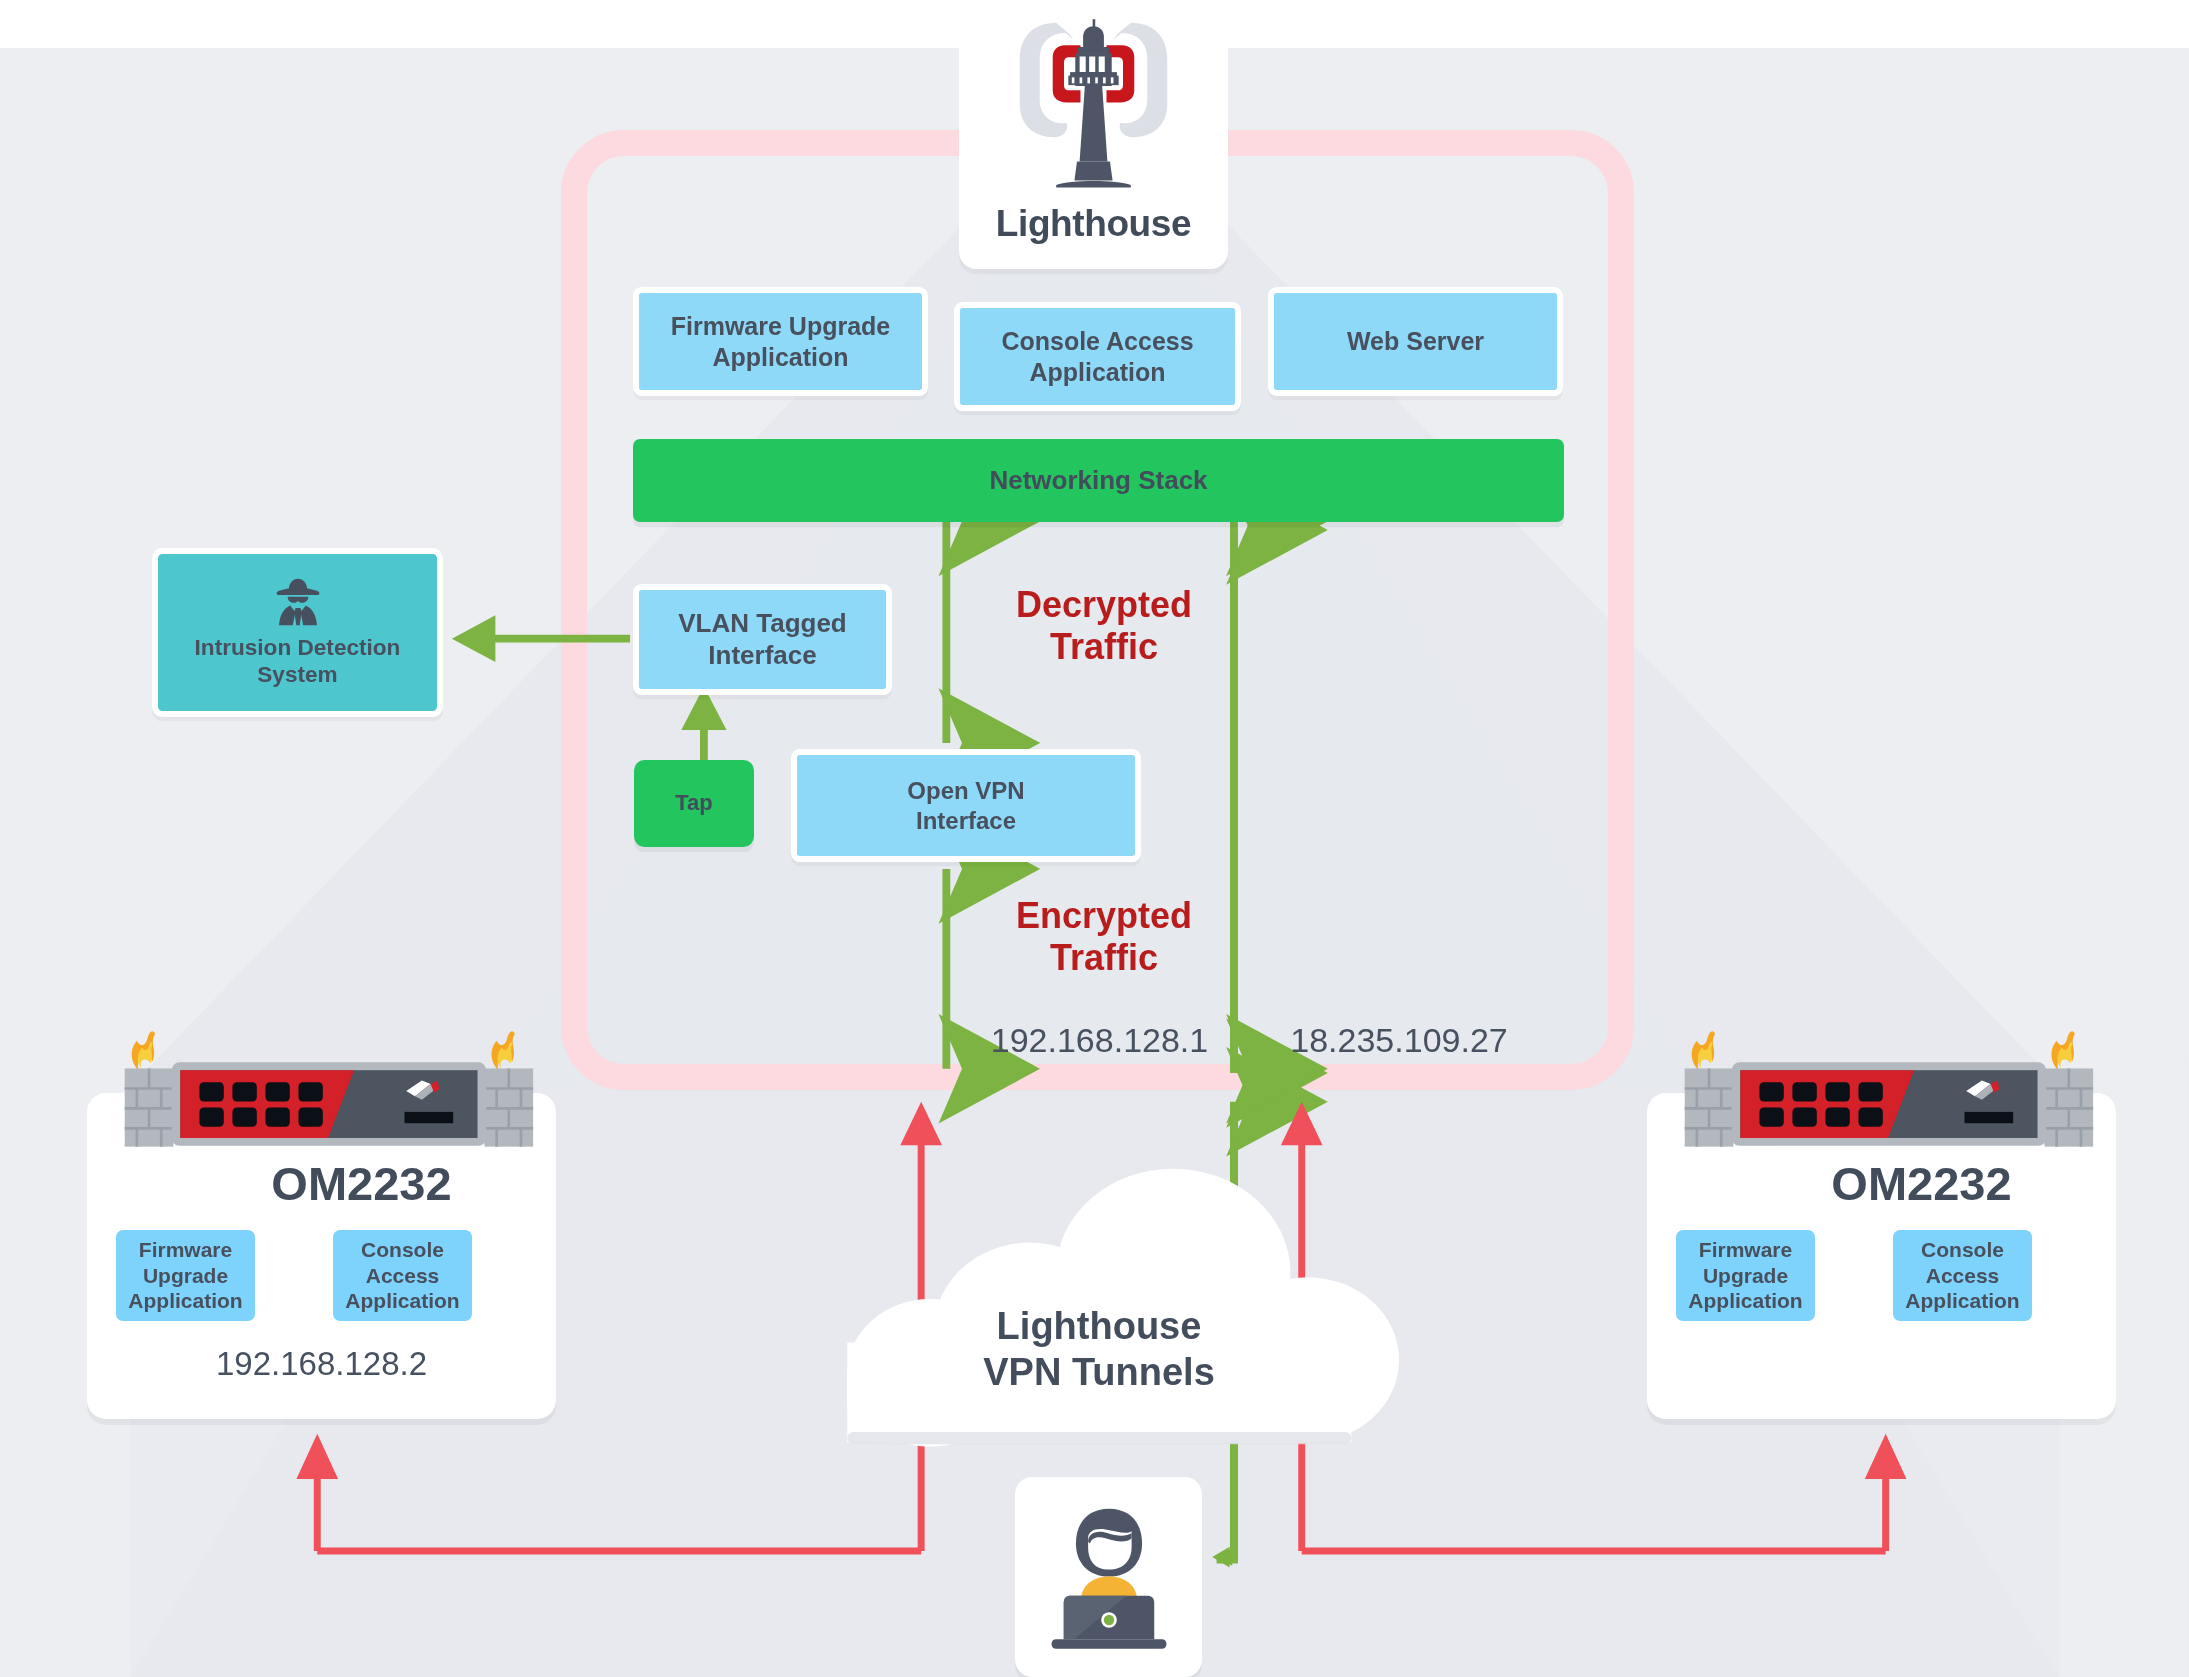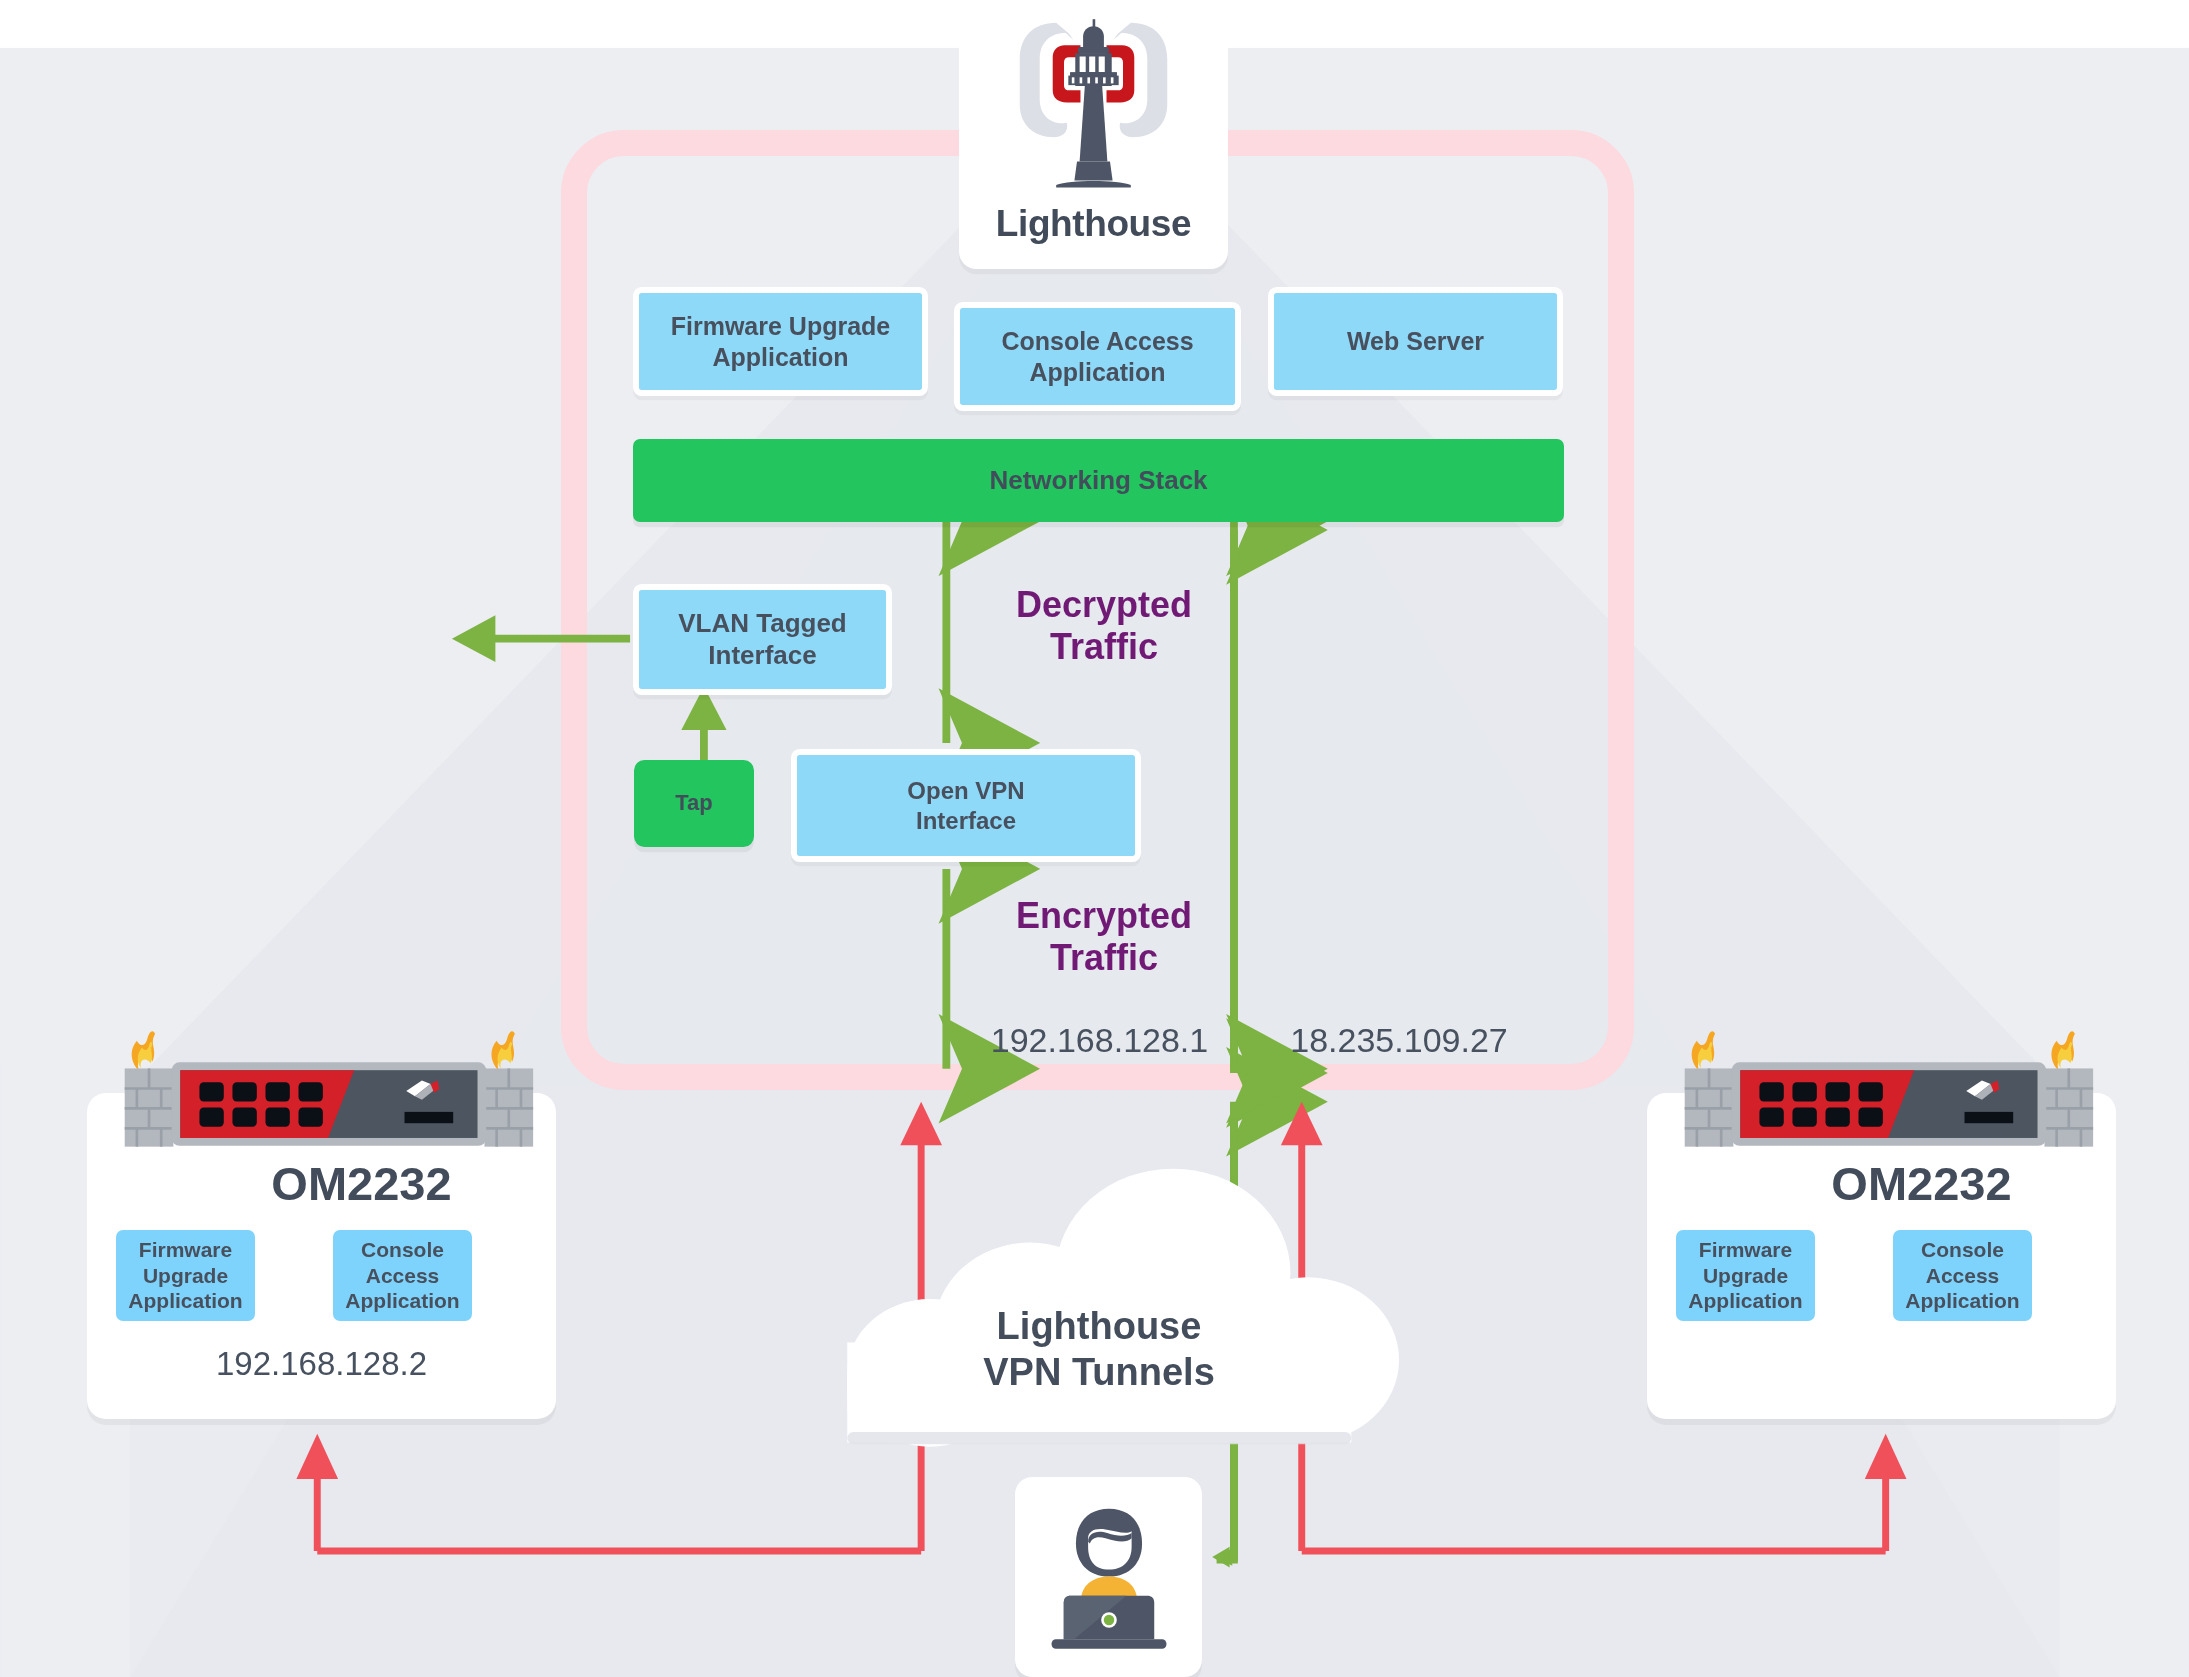--- a/index.html
+++ b/index.html
@@ -38,21 +38,21 @@
         color:#434c5b;font-weight:bold;line-height:1.22;
         box-shadow:0 5.2px 0 0 rgba(0,0,0,0.05);}
   .tealbox{position:absolute;background:#4ec6ce;border-radius:10.4px;
         border:6px solid #ffffff;box-sizing:border-box;
         display:flex;flex-direction:column;align-items:center;justify-content:center;
         text-align:center;color:#46505f;font-weight:bold;line-height:1.2;
         box-shadow:0 4.3px 0 0 rgba(0,0,0,0.035);}
 
   
   .big-label{position:absolute;text-align:center;font-size:36px;font-weight:bold;
-        color:#701a75;line-height:1.18;}
+        color:#b91c1c;line-height:1.18;}
   .ip-label{position:absolute;text-align:center;font-size:34px;color:#47515f;
         font-weight:normal;white-space:nowrap;}
 
   
   .dev-card{position:absolute;background:#fff;border-radius:19px;
         box-shadow:0 6px 0 0 rgba(0,0,0,0.045);}
   .dev-title{position:absolute;left:0;right:0;text-align:center;
         font-size:47px;font-weight:bold;color:#424c5b;padding-left:40px;}
   .dev-ip{position:absolute;left:0;right:0;text-align:center;
         font-size:33px;color:#47515f;}
@@ -211,20 +211,34 @@
     <span class="wrap">Console Access<br>Application</span>
   </div>
   <div class="bluebox" style="left:1268px;top:287px;width:295px;height:109px;font-size:25px;">
     <span class="wrap">Web Server</span>
   </div>
 
   <div class="whitebox" style="left:633px;top:439px;width:931px;height:83px;font-size:26px;border-radius:7px;">
     <span>Networking Stack</span>
   </div>
 
+  <div class="tealbox" style="left:152px;top:548px;width:291px;height:169px;font-size:22.6px;">
+    <svg width="52" height="50" viewBox="0 0 60 58" style="margin-bottom:7px;">
+      <g fill="#46505f">
+        <path d="M 30,2 C 24,2 20,7 19.5,13 L 8,16 C 5,17 4,20 7,21 L 53,21
+                 C 56,20 55,17 52,16 L 40.5,13 C 40,7 36,2 30,2 Z"></path>
+        <path d="M 18,23 L 42,23 C 42,27 39,30 35,30 C 32,30 31,28 30,28
+                 C 29,28 28,30 25,30 C 21,30 18,27 18,23 Z"></path>
+        <path d="M 21,33 C 14,36 9,43 8,56 L 24,56 L 27,40 L 24,37 Z"></path>
+        <path d="M 39,33 C 46,36 51,43 52,56 L 36,56 L 33,40 L 36,37 Z"></path>
+        <path d="M 27,36 L 33,36 L 34,42 L 32,56 L 28,56 L 26,42 Z"></path>
+      </g>
+    </svg>
+    <span class="wrap">Intrusion Detection<br>System</span>
+  </div>
 
   <div class="bluebox" style="left:633px;top:584px;width:259px;height:111px;font-size:26px;">
     <span class="wrap">VLAN Tagged<br>Interface</span>
   </div>
 
   <div class="whitebox" style="left:634px;top:760px;width:120px;height:87px;font-size:22px;">
     <span>Tap</span>
   </div>
 
   <div class="bluebox" style="left:791px;top:749px;width:350px;height:113px;font-size:24px;">

